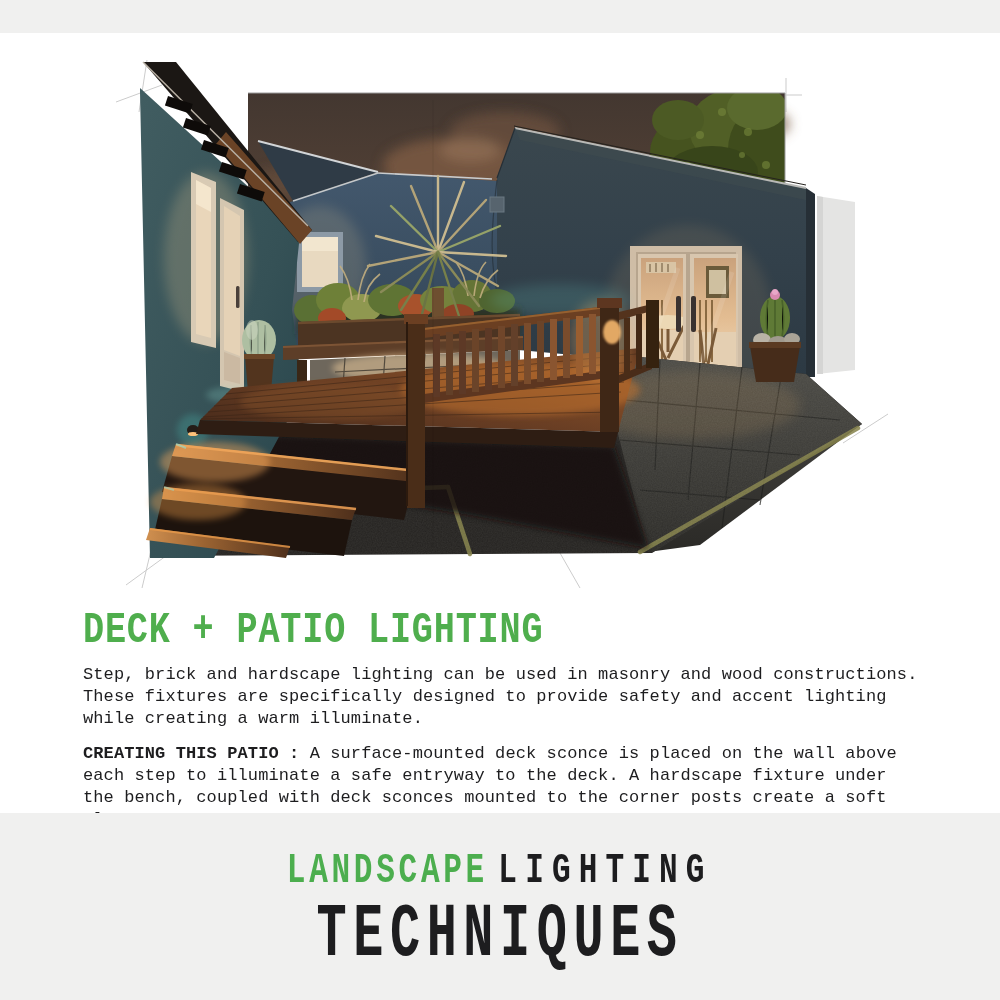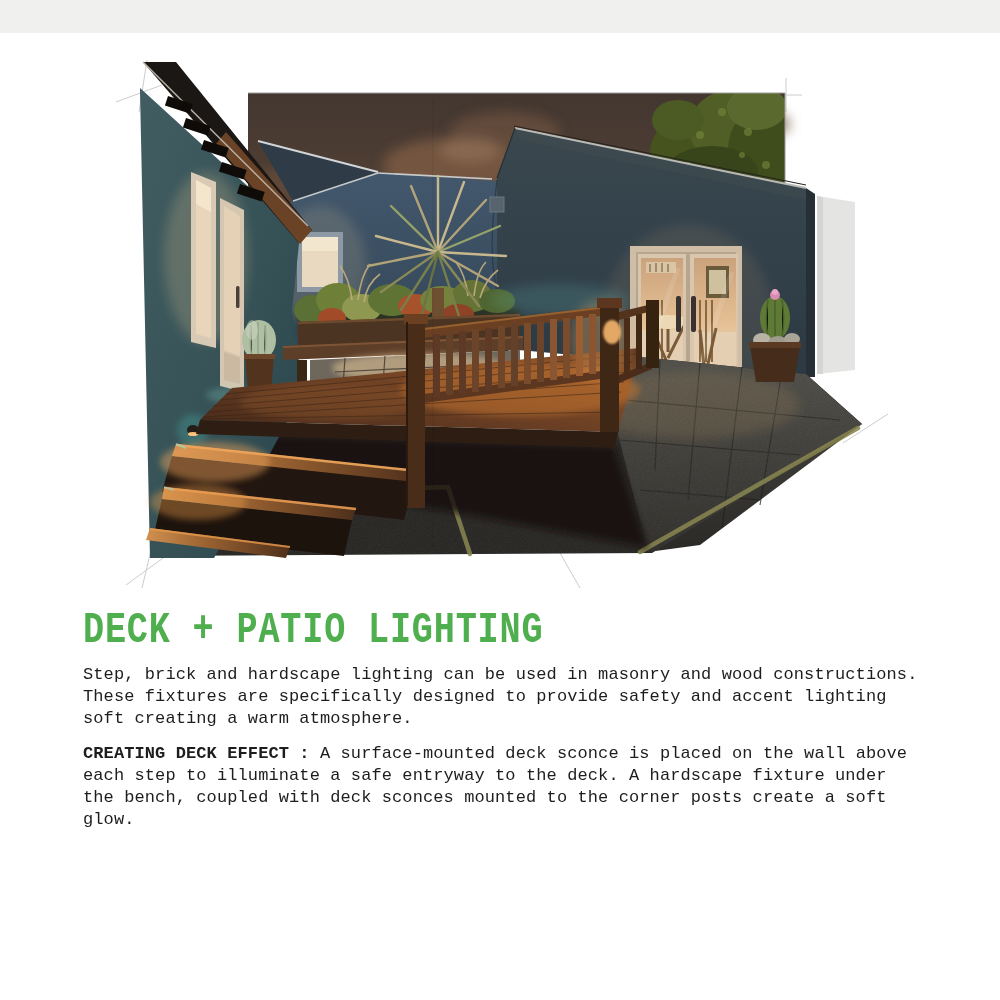--- a/index.html
+++ b/index.html
@@ -444,18 +444,25 @@
       <rect x="624" y="318" width="6" height="58" fill="#4a2d18"></rect>
       <rect x="636" y="314" width="6" height="55" fill="#422815"></rect>
       <rect x="646" y="300" width="13" height="68" fill="#35220f"></rect>
     </g>
 
     <line x1="433" y1="100" x2="433" y2="548" stroke="#000000" stroke-width="1" opacity=".07"></line>
   </svg>
 
   <div class="content">
     <h1 class="headline">DECK + PATIO LIGHTING</h1>
-    <p class="para">Step, brick and hardscape lighting can be used in masonry and wood constructions. These fixtures are specifically designed to provide safety and accent lighting soft creating a warm atmosphere.</p>
-    <p class="para"><b>CREATING DECK EFFECT :</b><span> A surface-mounted deck sconce is placed on the wall above each step to illuminate a safe entryway to the deck. A hardscape fixture under the bench, coupled with deck sconces mounted to the corner posts create a soft glow.</span></p>
+    <p class="para">Step, brick and hardscape lighting can be used in masonry and wood constructions. These fixtures are specifically designed to provide safety and accent lighting while creating a warm illuminate.</p>
+    <p class="para"><b>CREATING THIS PATIO :</b><span> A surface-mounted deck sconce is placed on the wall above each step to illuminate a safe entryway to the deck. A hardscape fixture under the bench, coupled with deck sconces mounted to the corner posts create a soft glow.</span></p>
   </div>
 
+  <div class="footer">
+    <div class="brand-line">
+      <span class="brand-green">LANDSCAPE</span>
+      <span class="brand-dark">LIGHTING</span>
+    </div>
+    <div class="brand-title">TECHNIQUES</div>
+  </div>
 
 </div>
 
 </body></html>

